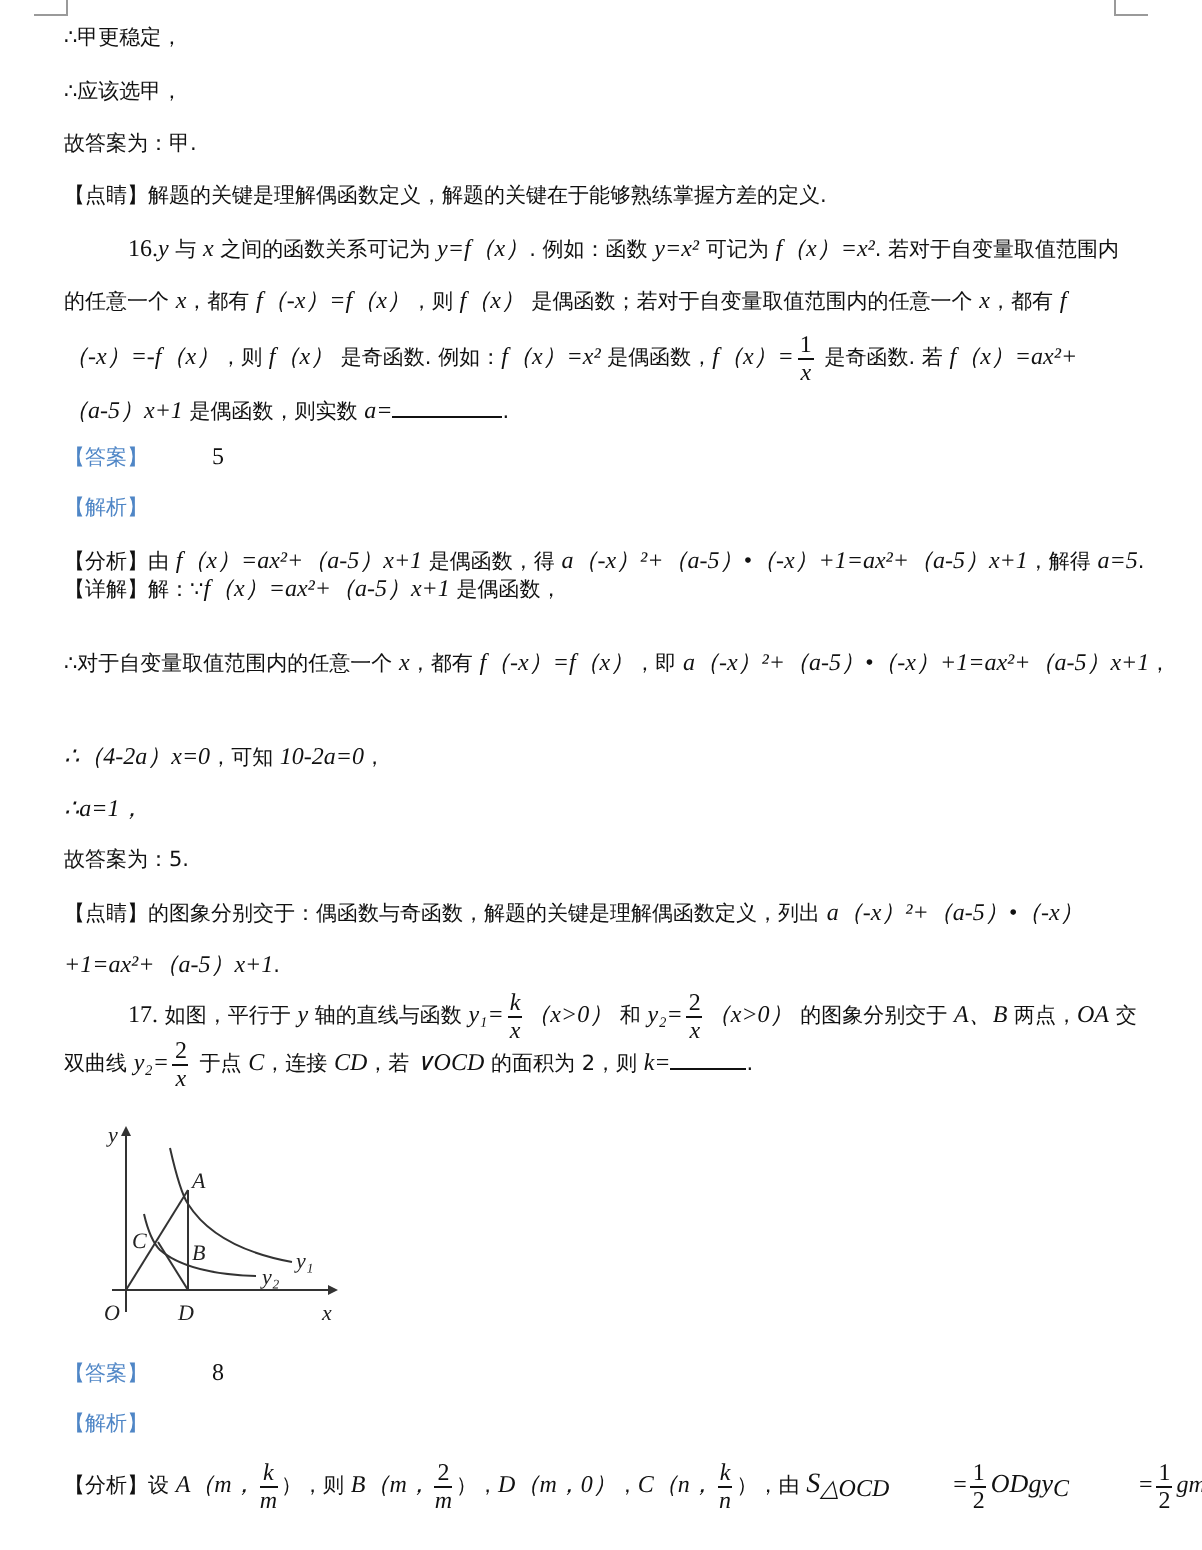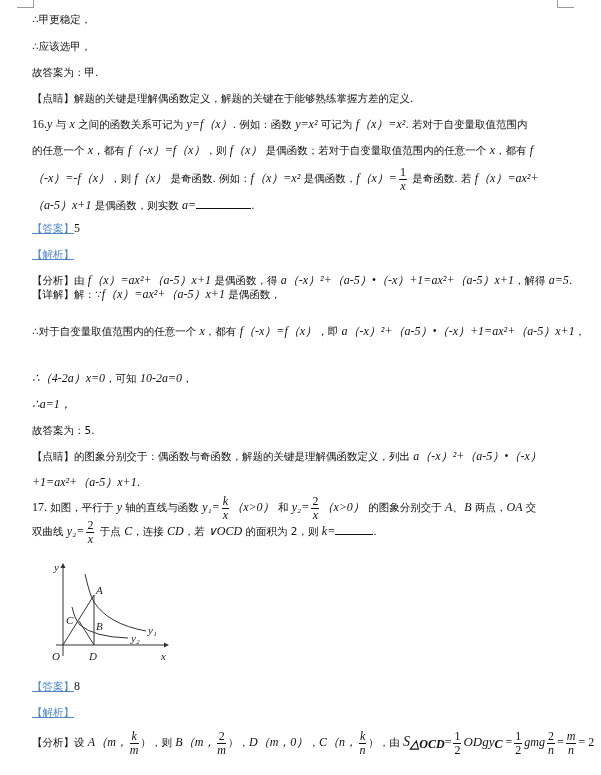--- a/index.html
+++ b/index.html
@@ -3,28 +3,28 @@
 <meta charset="utf-8">
 <style>
   html, body { margin: 0; padding: 0; background: #ffffff; }
   body { width: 601px; height: 775px; position: relative; overflow: hidden;
          font-family: "DejaVu Sans", sans-serif; color: #111; font-size: 10.5px; }
   .corner { position: absolute; top: 0; width: 16px; height: 7px; border-color: #9a9a9a; border-style: solid; }
   .corner.left { left: 17px; border-width: 0 1px 1px 0; }
   .corner.right { left: 557px; border-width: 0 0 1px 1px; }
   .line { position: absolute; left: 32px; white-space: nowrap; line-height: 14px; }
   .m { font-family: "Liberation Serif", serif; font-style: italic; font-size: 12px; }
-  .n { font-family: "Liberation Serif", serif; font-size: 12px; }
-  .blue { color: #4f86c6; text-decoration: underline; }
+  .n { font-family: "Liberation Serif", serif; font-size: 12px; margin-left: 32px; }
+  .blue { color: #4f86c6; }
   .blank { display: inline-block; border-bottom: 1px solid #111; height: 10px; vertical-align: baseline; }
   .frac { display: inline-block; vertical-align: middle; text-align: center; font-family: "Liberation Serif", serif; font-size: 12px; line-height: 13px; margin: 0 2px; }
   .frac .num { display: block; border-bottom: 1px solid #111; padding: 0 1px; }
   .frac .den { display: block; font-style: italic; }
   .frac .num.i { font-style: italic; }
-  sub { font-size: 7px; vertical-align: -2px; font-weight: bold; }
+  sub { font-size: 7px; vertical-align: -2px; }
   .figure { position: absolute; left: 28px; top: 558px; width: 150px; height: 110px; }
   .figure svg { overflow: visible; }
   .lbl { font-family: "Liberation Serif", serif; font-style: italic; font-size: 11px; fill: #222; }
 </style>
 </head>
 <body>
 
 <div class="corner left"></div>
 <div class="corner right"></div>
 

